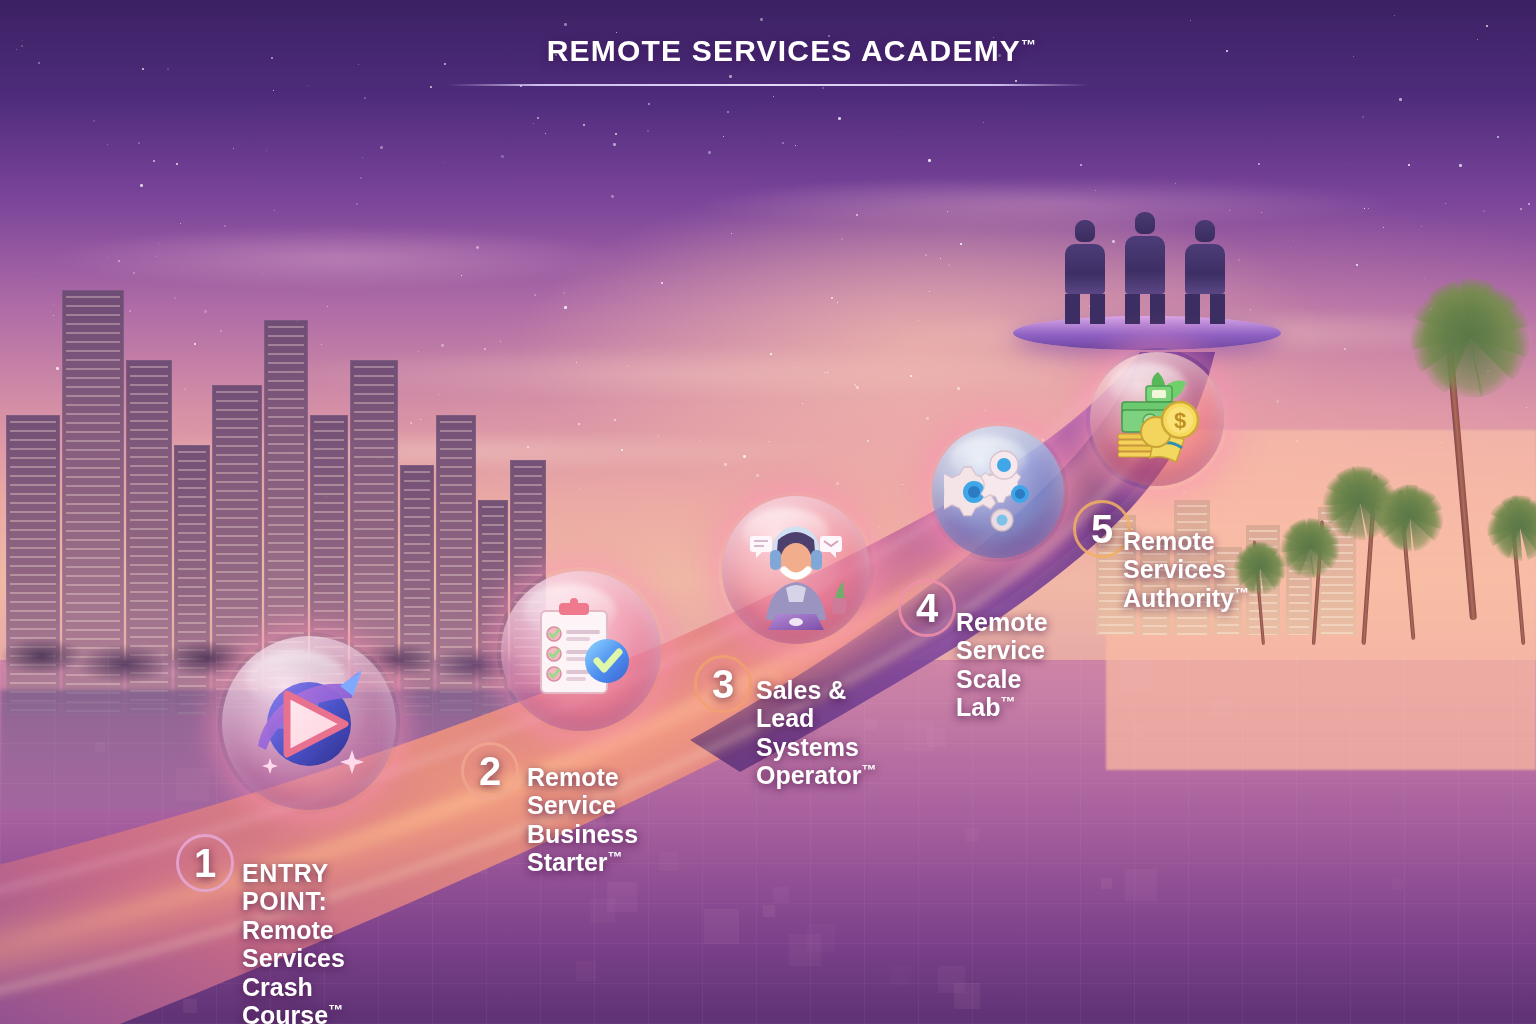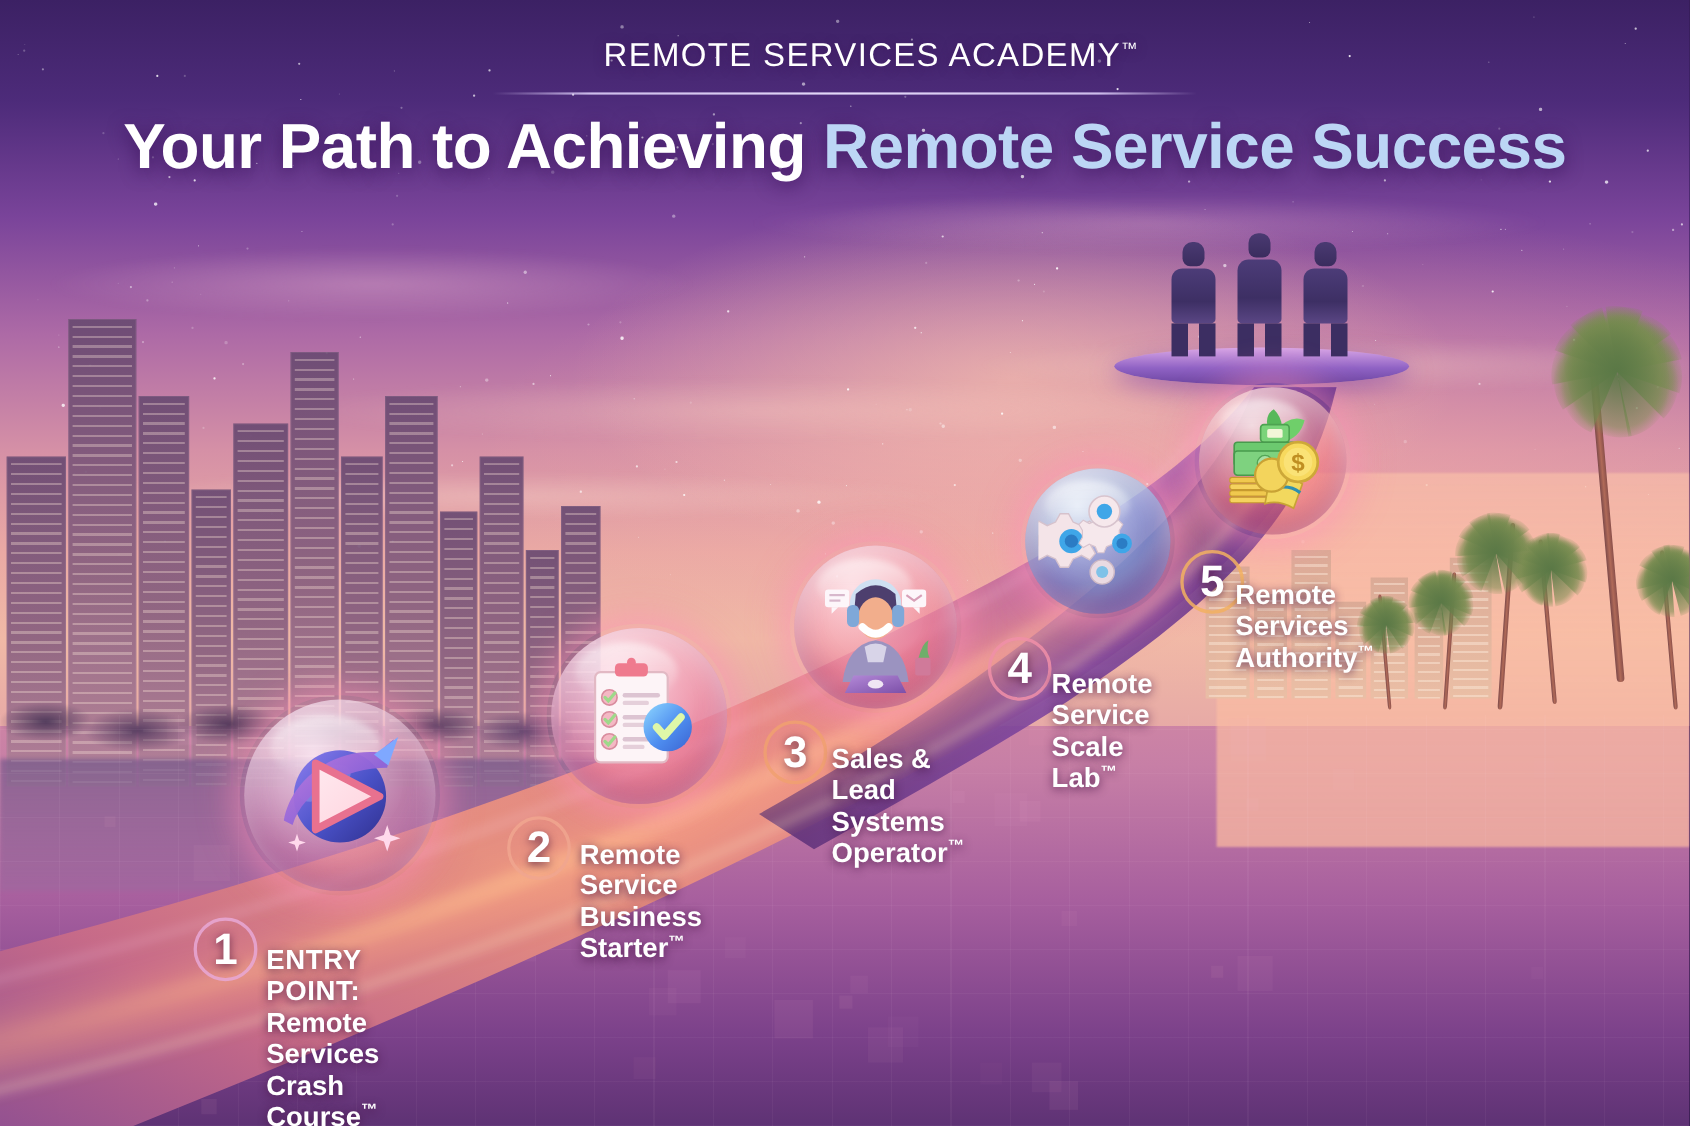--- a/index.html
+++ b/index.html
@@ -88,21 +88,21 @@
   .figure{ position:absolute; bottom:26px; }
   .fig-head{ width:20px; height:22px; border-radius:9px 9px 7px 7px;
     background:linear-gradient(180deg,#4a3a72,#3a2c5e); margin:0 auto 2px;}
   .fig-body{ width:40px; height:56px; border-radius:10px 10px 4px 4px;
     background:linear-gradient(180deg,#4c3c78,#3d2f64 60%,#5a4684);}
   .fig-legs{ width:40px; height:30px;
     background:linear-gradient(90deg,#3c2e62 0 15px, transparent 15px 25px, #3c2e62 25px 40px);}
 
   
   .header{ position:absolute; left:0; top:0; width:1536px; text-align:center; padding-top:34px; z-index:40; }
-  .kicker{ font-size:30px; font-weight:normal; letter-spacing:1.2px; color:#ffffff;
+  .kicker{ font-size:30px; font-weight:bold; letter-spacing:1.2px; color:#ffffff;
     text-shadow:0 2px 10px rgba(60,20,90,.8);padding-left:48px; }
   .kicker .tm{ font-size:15px; vertical-align:super; }
   .divider{ width:640px; height:2px; margin:16px auto 0;
     background:linear-gradient(90deg, rgba(220,200,255,0) 0%, rgba(228,214,255,.85) 14%, rgba(235,225,255,.95) 50%, rgba(228,214,255,.85) 86%, rgba(220,200,255,0) 100%);}
   .headline{ margin-top:18px; font-size:58px; font-weight:bold; letter-spacing:-.5px; line-height:1.05;
     text-shadow:0 3px 16px rgba(55,15,85,.75); }
   .headline .w{ color:#ffffff; }
   .headline .b{ color:#bcd6f5; }
 
   
@@ -795,19 +795,15 @@
 Services
 Authority</span><span class="tmk">™</span>
     </div>
   </div>
 
   <div class="header">
     <div class="kicker">
       <span>REMOTE SERVICES ACADEMY</span><span class="tm">™</span>
     </div>
     <div class="divider"></div>
-    <div class="headline">
-      <span class="w">Your Path to Achieving</span>
-      <span class="b">Remote Service Success</span>
-    </div>
   </div>
 
 </div>
 
 </body></html>

